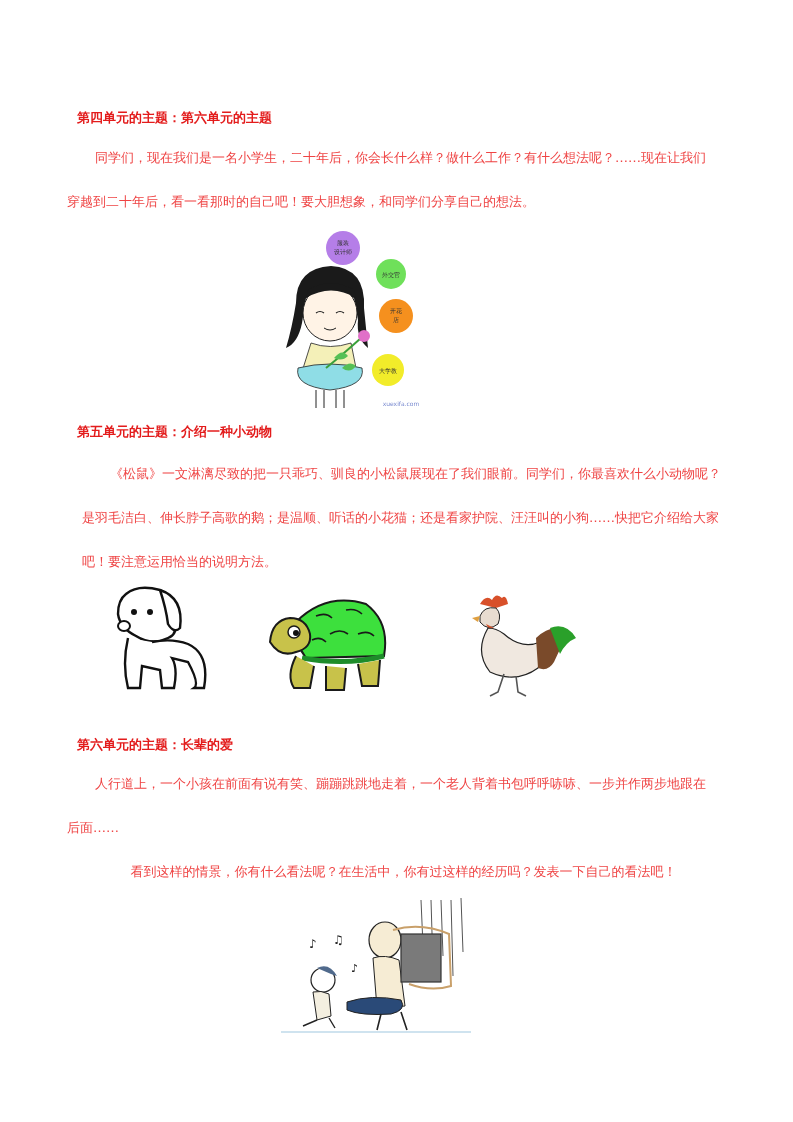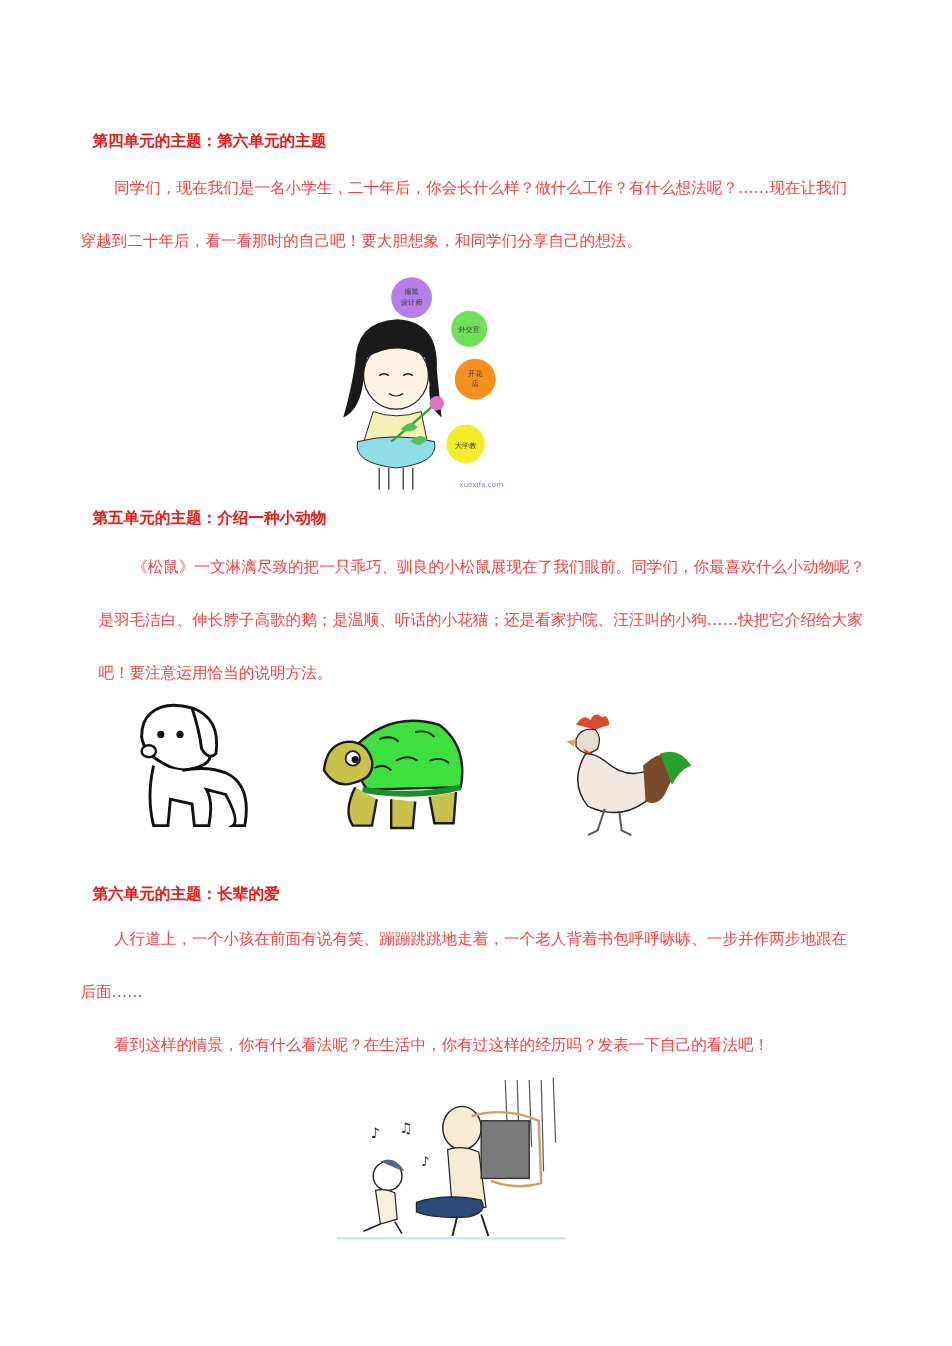--- a/index.html
+++ b/index.html
@@ -88,21 +88,21 @@
     <path d="M20 32 Q24 40 28 36" fill="#d8502a"></path>
     <path d="M22 36 Q8 60 24 80 Q50 92 72 76 Q80 60 74 50 Q56 58 38 42 Q30 36 22 36 Z" fill="#f0e8e0" stroke="#222" stroke-width="1.2"></path>
     <path d="M70 46 Q86 30 104 40 Q96 52 88 70 Q82 80 72 76" fill="#7a4a2a"></path>
     <path d="M84 36 Q100 30 110 46 Q100 50 94 62" fill="#2aa02a"></path>
     <path d="M38 82 L32 100 L24 104 M50 84 L52 100 L60 104" stroke="#555" stroke-width="1.6" fill="none"></path>
   </svg>
 </div>
 
 <div class="heading" style="top:736px;text-align:right;">第六单元的主题：长辈的爱</div>
 <div class="para" style="top:762px;"><span class="indent"></span><span>人行道上，一个小孩在前面有说有笑、蹦蹦跳跳地走着，一个老人背着书包呼呼哧哧、一步并作两步地跟在后面……</span></div>
-<div class="para" style="top:850px;"><span class="indent"></span><span>看到这样的情景，你有什么看法呢？在生活中，你有过这样的经历吗？发表一下自己的看法吧！</span></div>
+<div class="para" style="top:850px;text-align:center;"><span class="indent"></span><span>看到这样的情景，你有什么看法呢？在生活中，你有过这样的经历吗？发表一下自己的看法吧！</span></div>
 
 <div class="img-box" style="left:281px; top:896px; width:190px; height:138px; background:#fff;">
   <svg width="190" height="138" viewBox="0 0 190 138">
     <line x1="0" y1="136" x2="190" y2="136" stroke="#cfe3ef" stroke-width="2"></line>
 
     <path d="M140 4 L142 50 M150 4 L152 70 M160 4 L162 60 M170 4 L172 80 M180 2 L182 56" stroke="#555" stroke-width="1" fill="none"></path>
 
     <text x="28" y="52" font-size="12" fill="#222">♪</text>
     <text x="52" y="48" font-size="12" fill="#222">♫</text>
     <text x="70" y="76" font-size="11" fill="#222">♪</text>

